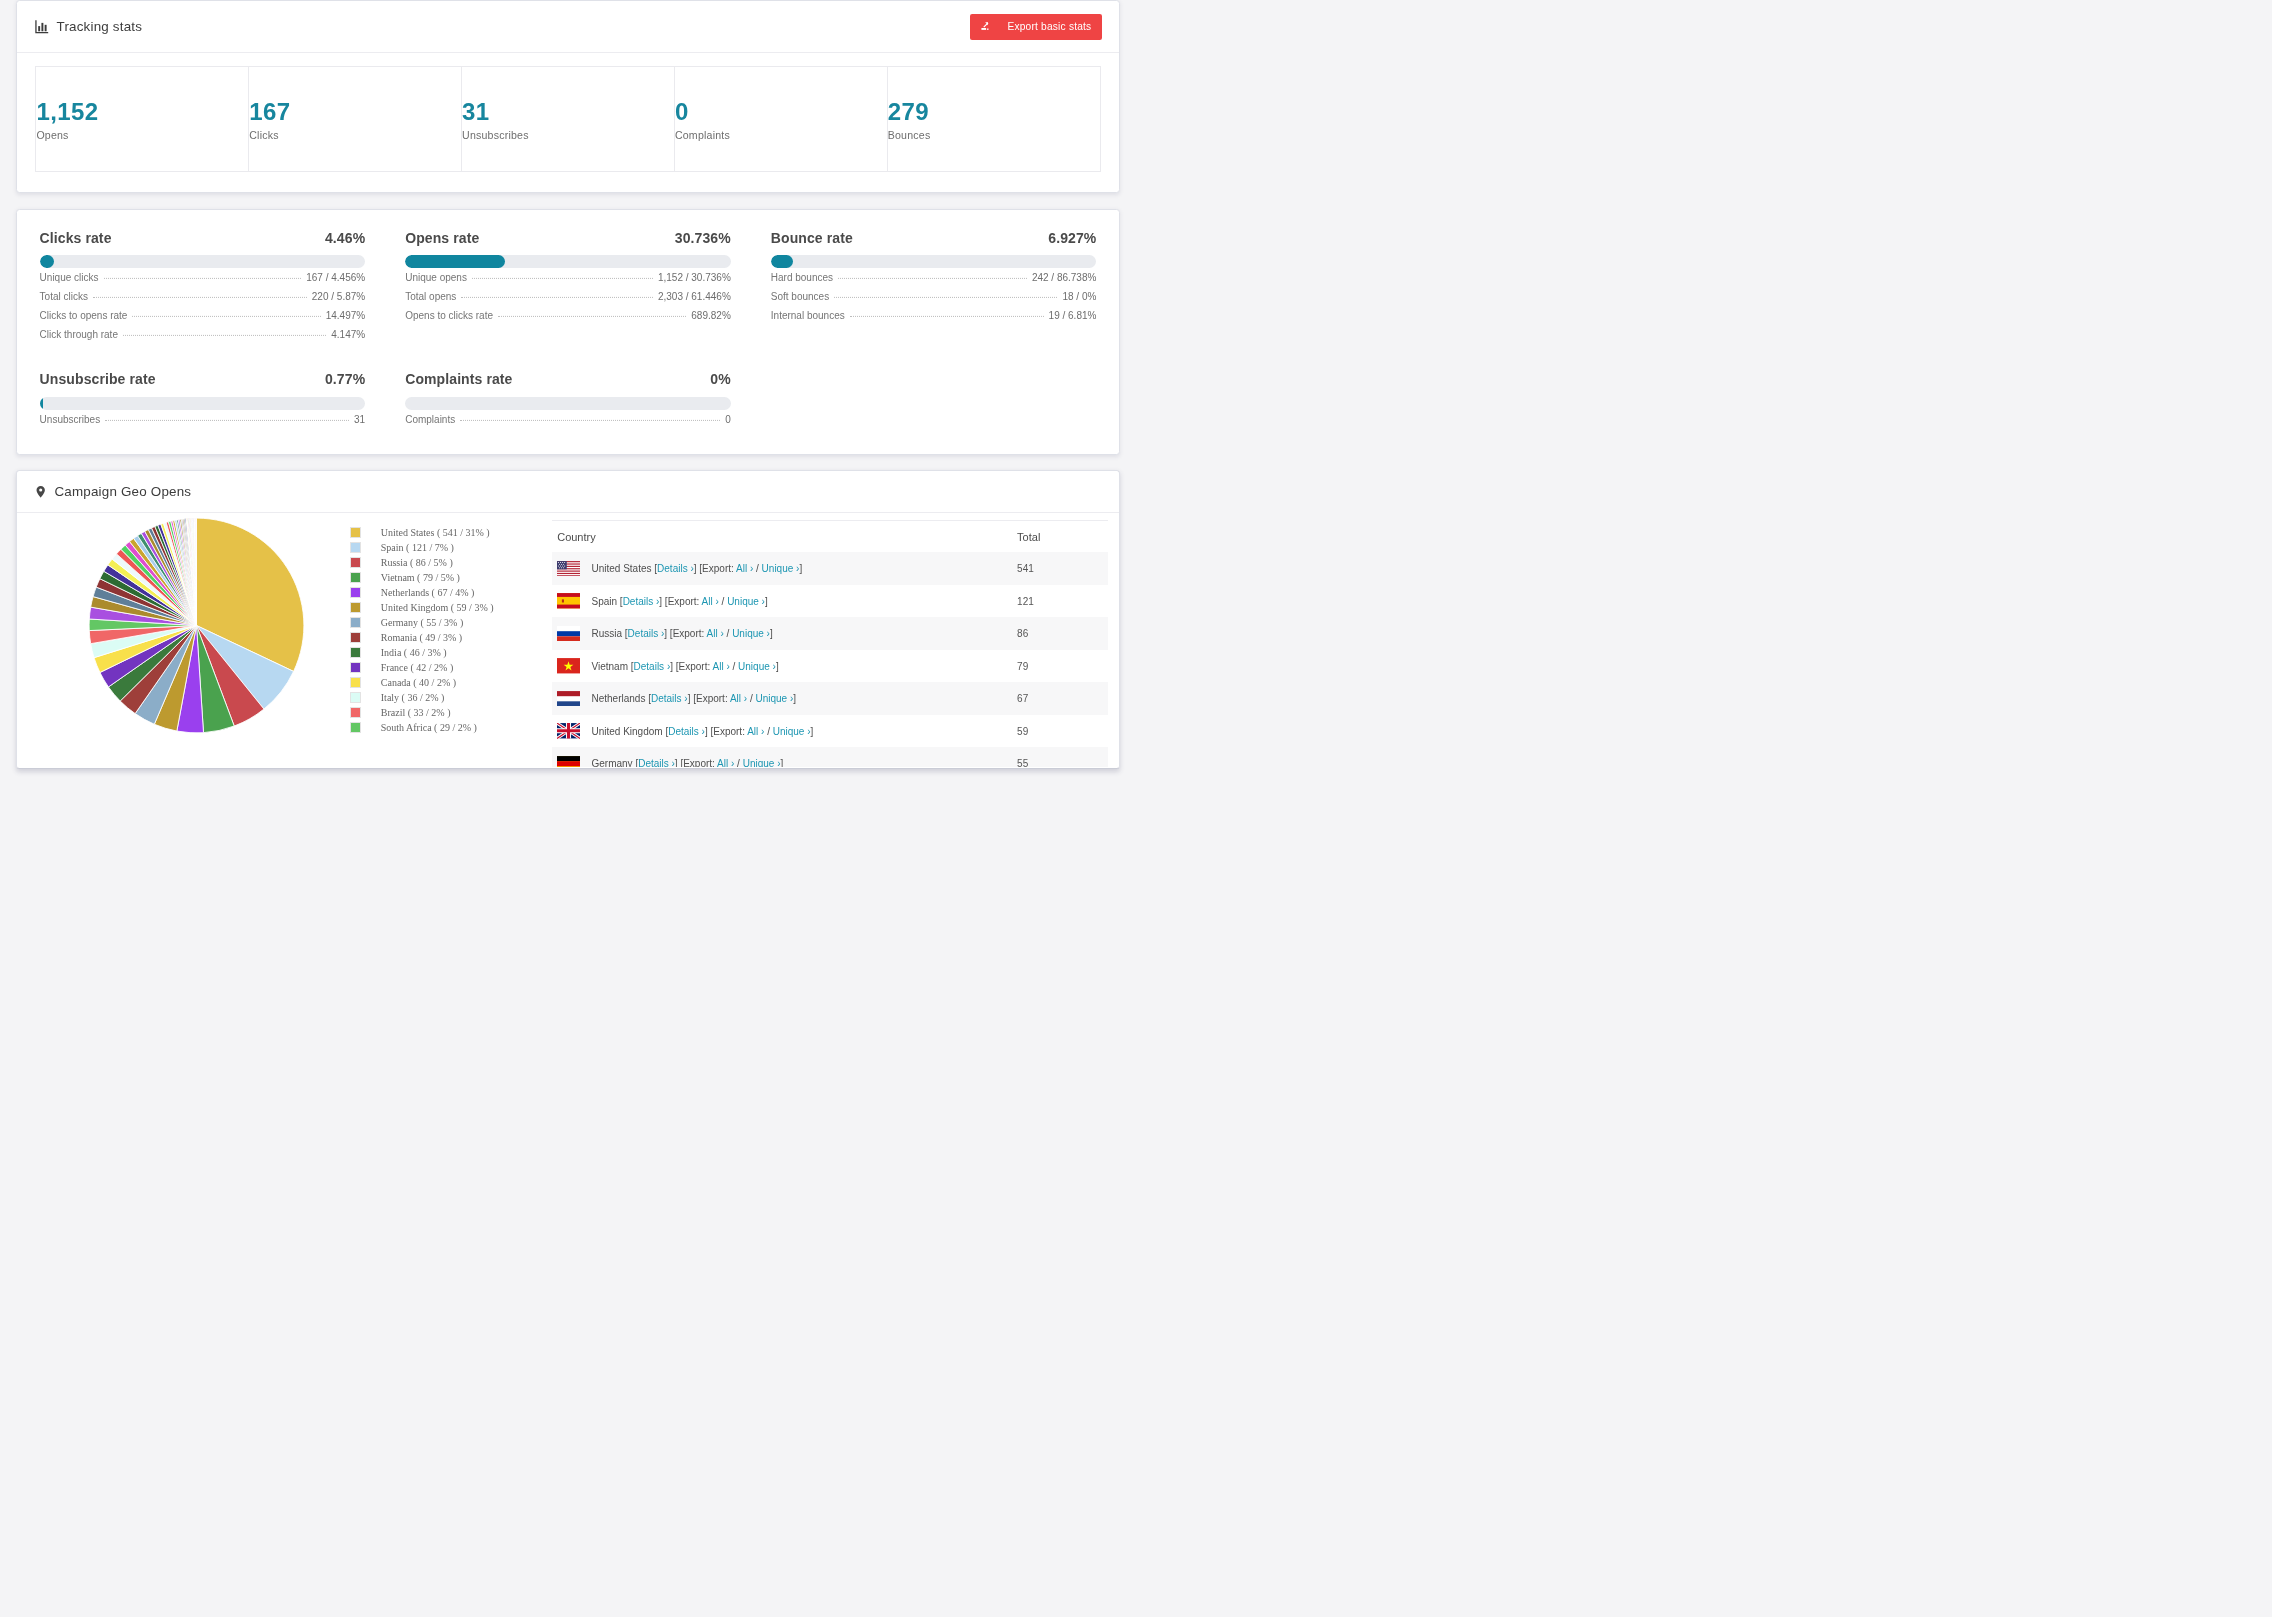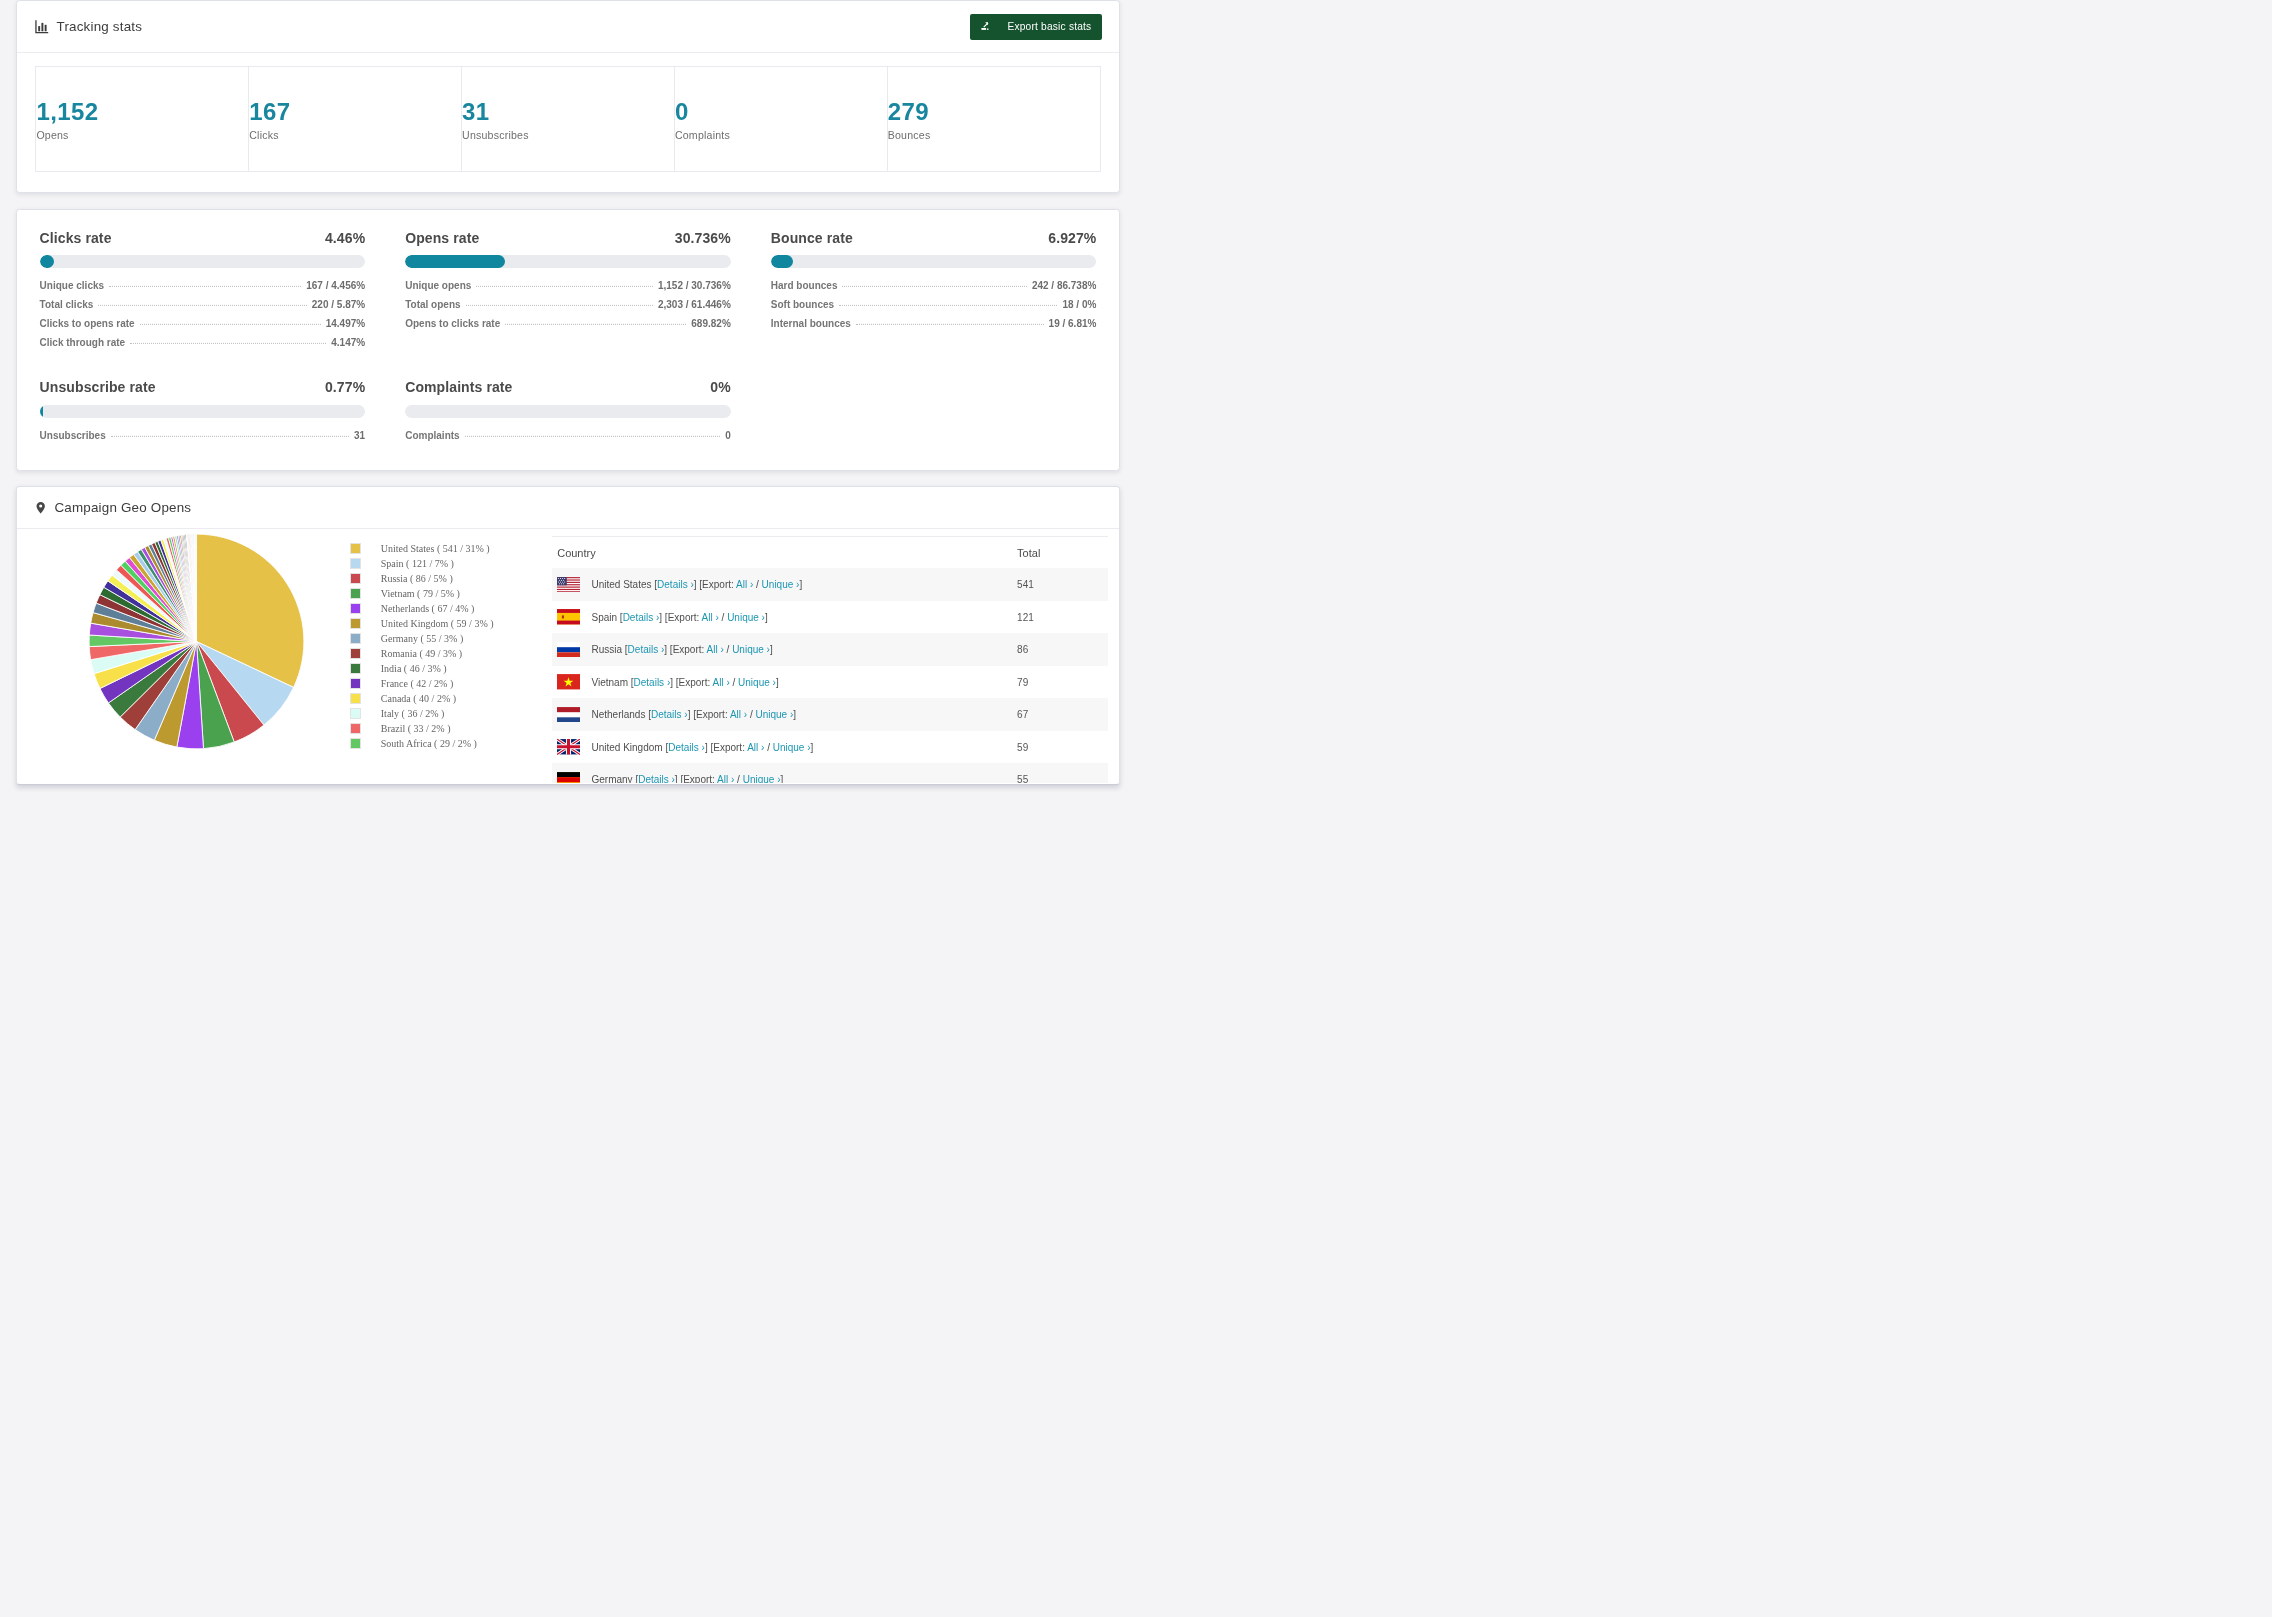--- a/index.html
+++ b/index.html
@@ -23,21 +23,21 @@
     display:flex;align-items:center;justify-content:space-between;
     padding:12.7px 17px;border-bottom:0.7px solid #ececf0;
   }
   .panel-title{
     display:flex;align-items:center;gap:7px;
     font-size:13.4px;font-weight:500;color:#3c3c3c;letter-spacing:0.2px;
   }
   .panel-title svg{display:block;}
   .export-btn{
     display:flex;align-items:center;gap:16px;
-    background:#14532d;color:#fff;border:none;border-radius:2.1px;
+    background:#ef4444;color:#fff;border:none;border-radius:2.1px;
     font-family:inherit;font-size:10.2px;letter-spacing:0.2px;
     padding:6.4px 10.6px;cursor:pointer;
   }
   
   .stats-row{
     display:flex;margin:12.7px 18.4px 20px 18.4px;
   }
   .stat-box{
     flex:1;display:flex;flex-direction:column;justify-content:center;
     height:104px;border:0.7px solid #eaeaee;border-left:none;
@@ -48,21 +48,21 @@
   
   .rates-panel{padding:20px 22.6px 21px 22.6px;}
   .rates-grid{
     display:grid;grid-template-columns:repeat(3,1fr);
     column-gap:40px;row-gap:24px;
   }
   .rate-title-row{display:flex;justify-content:space-between;align-items:baseline;margin-bottom:9.2px;}
   .rate-title,.rate-value{font-size:14px;font-weight:700;color:#4a4a4a;letter-spacing:0.1px;}
   .bar{height:13.4px;border-radius:7px;background:#e9ebef;overflow:hidden;}
   .bar-fill{height:100%;background:#10869f;border-radius:7px;}
-  .rate-rows{margin-top:12px;font-weight:bold;}
+  .rate-rows{margin-top:4px;}
   .rate-row{display:flex;align-items:baseline;margin-bottom:7.8px;font-size:10px;color:#757575;}
   .rate-row .leader{flex:1;border-bottom:0.7px dotted #bcbcbc;margin:0 5px;transform:translateY(-2.1px);}
   .row-value{white-space:nowrap;color:#6d6d6d;}
   
   .geo-body{display:flex;height:255px;overflow:hidden;padding:0 11.3px 0 22.6px;}
   .pie-wrap{margin-left:47px;margin-top:2.8px;width:219px;flex:0 0 auto;}
   .legend{
     list-style:none;margin:10px 0 0 44px;padding:0;width:202px;flex:0 0 auto;
   }
   .legend li{display:flex;align-items:flex-end;gap:20px;height:15px;font-size:10px;color:#666;white-space:nowrap;font-family:Liberation Serif, serif;}

